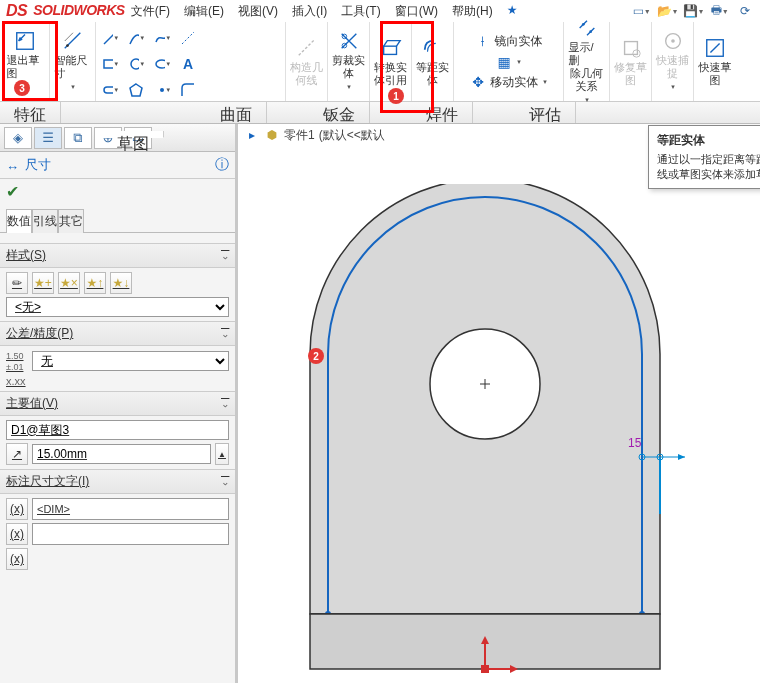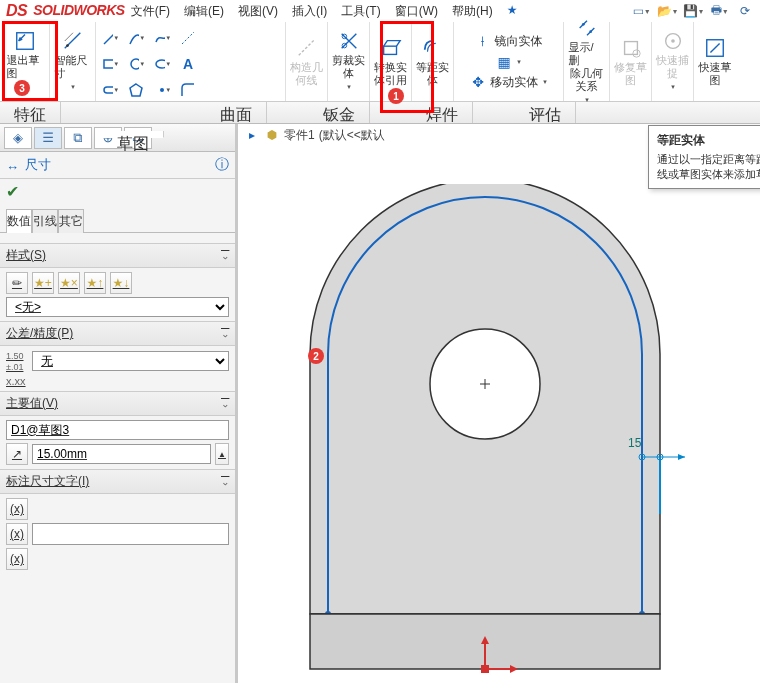--- a/index.html
+++ b/index.html
@@ -72,21 +72,21 @@
 .toolbar-right { position:absolute; top:0; right:2px; height:22px; display:flex; align-items:center; gap:4px;}
 .tbr-ic { width:18px; height:18px; display:flex; align-items:center; justify-content:center; color:#1565c0;}
 
 
 .tooltip { position:absolute; left:410px; top:1px; width:196px; background:#fff; border:1px solid #888; padding:6px 8px; font-size:12px; box-shadow:2px 2px 5px rgba(0,0,0,0.2); z-index:50;}
 .tooltip .tt-title { font-weight:bold; margin-bottom:3px;}
 .tooltip .tt-body { font-size:11px; line-height:15px;}
 
 
 .part-svg { position:absolute; left:52px; top:60px; }
-.dim-text { position:absolute; color:#0f766e; font-size:12px;}
+.dim-text { position:absolute; color:#a21caf; font-size:12px;}
 
 .watermark { position:absolute; left:105px; top:135px; font-size:30px; color:rgba(180,180,180,0.35); transform:rotate(-30deg); letter-spacing:2px; font-weight:bold; pointer-events:none; line-height:34px;}
 
 
 .star { color:#c7a93d; font-size:12px; }
 
 </style>
 </head>
 <body>
 
@@ -397,20 +397,21 @@
         <input class="pm-input" value="15.00mm" style="">
         <div class="pm-icon-btn" style="width:14px;font-size:8px">▲</div>
       </div>
 
       <div class="pm-section-h">
           <span>标注尺寸文字(I)</span>
           <span class="caret">⌃</span>
         </div>
       <div class="pm-row">
         <div class="pm-icon-btn">(x)</div>
+        <div class="pm-dimtext" style="flex:1">&lt;DIM&gt;</div>
       </div>
       <div class="pm-row">
         <div class="pm-icon-btn">(x)</div>
         <div class="pm-dimtext" style="flex:1"></div>
       </div>
       <div class="pm-row">
         <div class="pm-icon-btn">(x)</div>
       </div>
     </div>
   </div>

